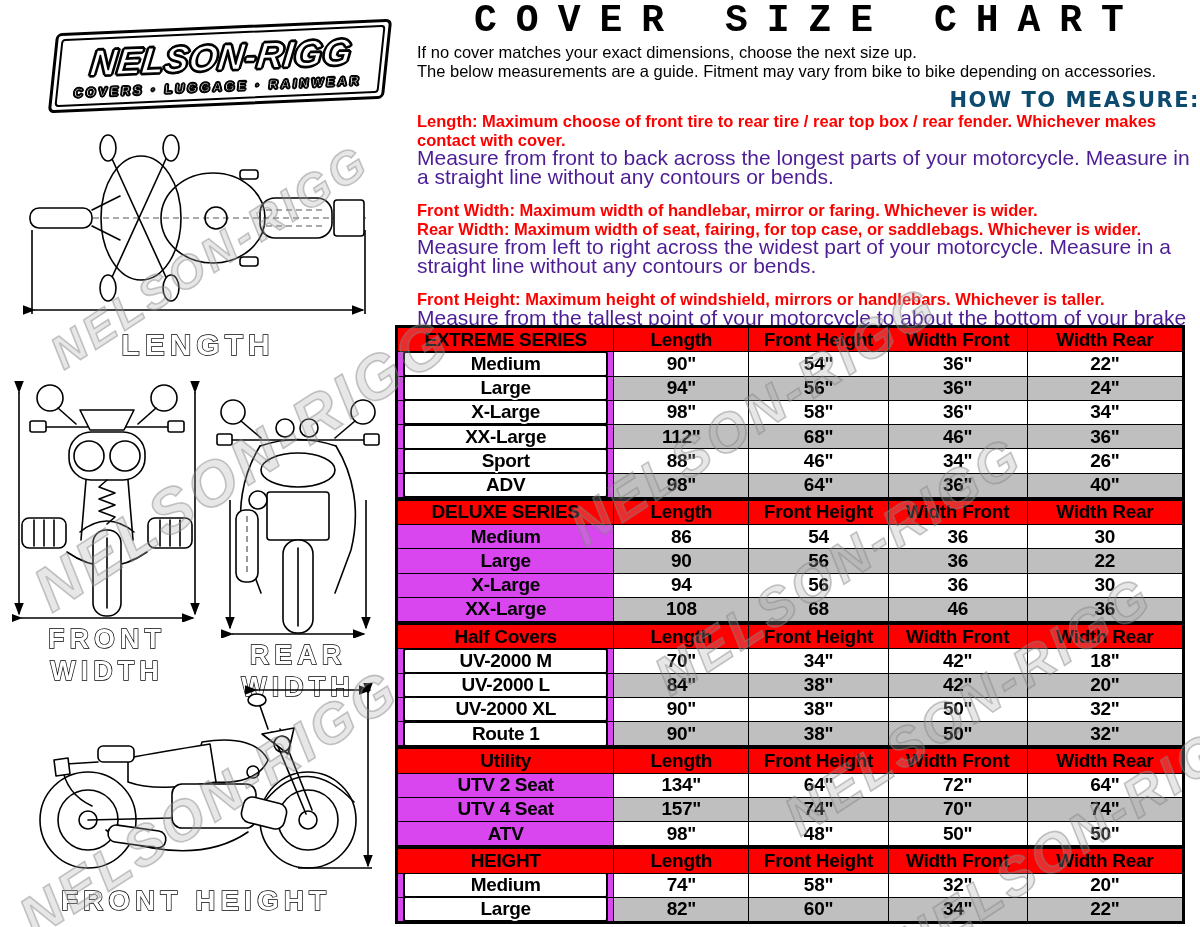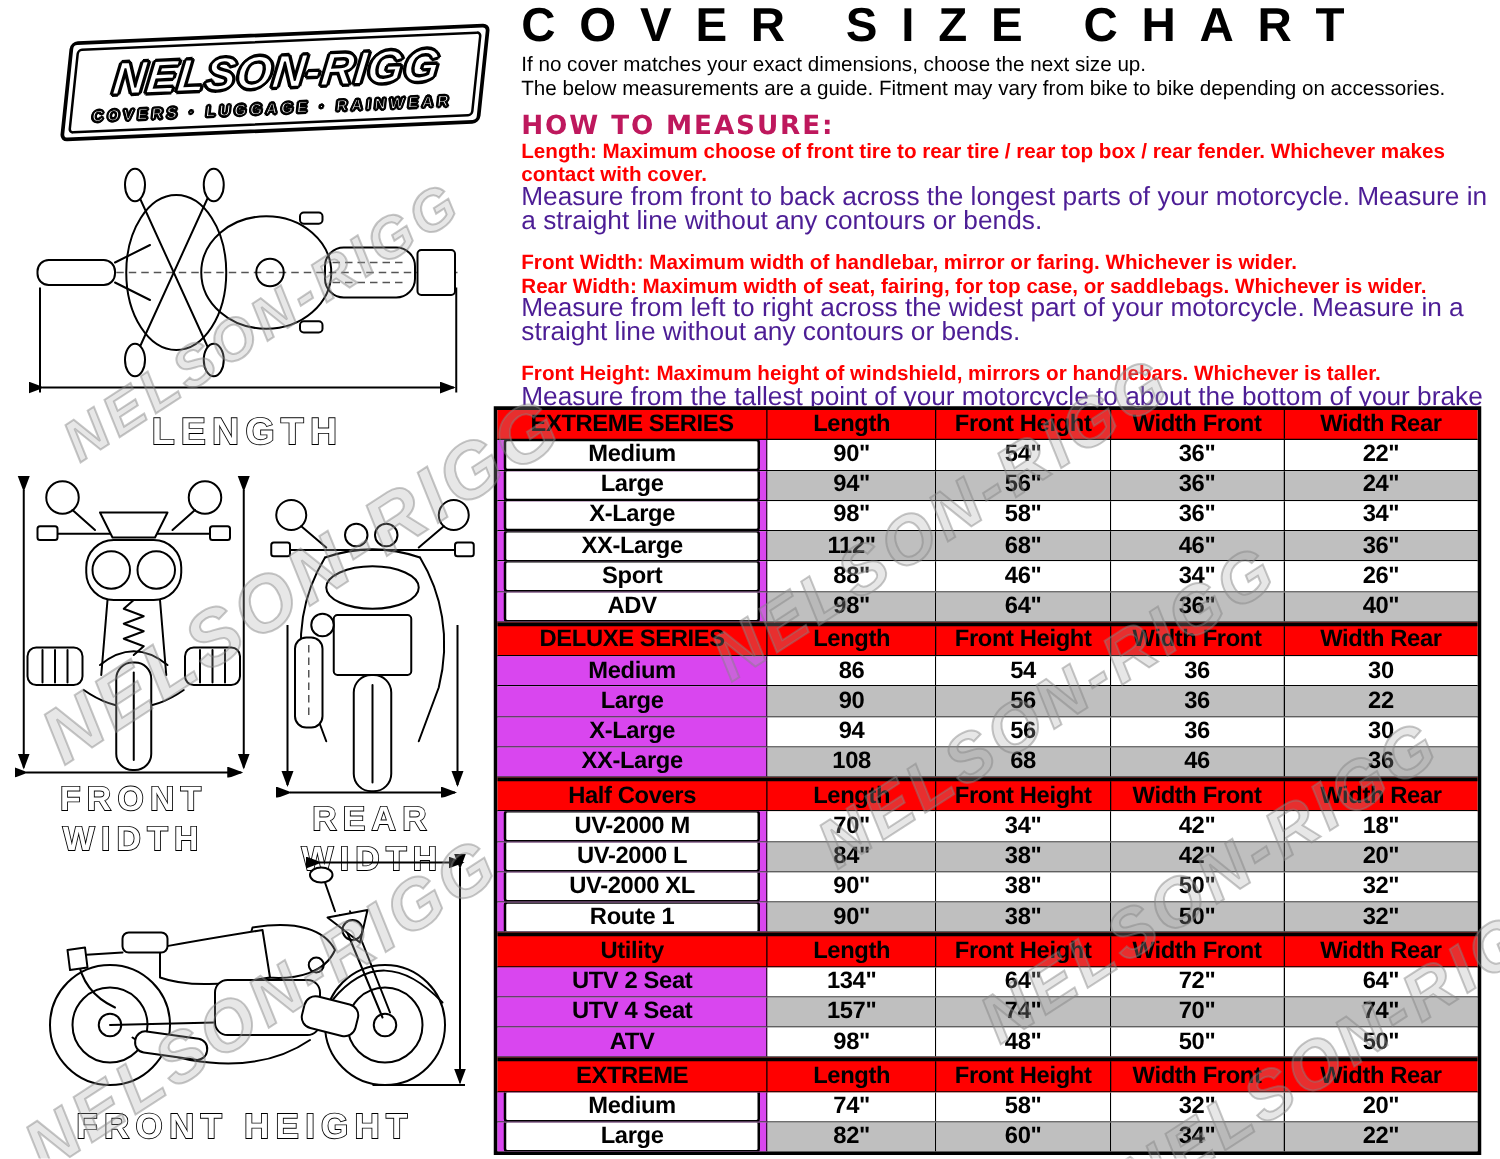--- a/index.html
+++ b/index.html
@@ -13,25 +13,25 @@
   .logo-inner{width:100%;height:100%;border:2px solid #000;border-radius:4px;
         box-sizing:border-box;display:flex;flex-direction:column;align-items:center;justify-content:center;}
   .logo-brand{font-weight:700;font-style:italic;font-size:37px;line-height:1;letter-spacing:0px;
         color:#fff;-webkit-text-stroke:1.5px #000;
         text-shadow:-2px 0 #000,2px 0 #000,0 -2px #000,0 2px #000,-1px -1px #000,1px -1px #000,-1px 1px #000,1px 1px #000;}
   .logo-tag{font-weight:700;font-size:12.5px;letter-spacing:3px;margin-top:4px;color:#fff;-webkit-text-stroke:1px #000;
         text-shadow:-1.5px 0 #000,1.5px 0 #000,0 -1.5px #000,0 1.5px #000,-1px -1px #000,1px -1px #000,-1px 1px #000,1px 1px #000;}
 
   
   #rightcol{position:absolute;left:417px;top:2px;width:783px;}
-  .main-title{font-family:Liberation Sans, sans-serif;font-weight:900;font-size:38px;line-height:38px;
-        letter-spacing:19px;text-align:left;white-space:nowrap;}
+  .main-title{font-family:Liberation Mono, monospace;font-weight:900;font-size:38px;line-height:38px;
+        letter-spacing:19px;text-align:center;white-space:nowrap;}
   .intro{margin-top:3px;font-size:16.5px;line-height:19px;}
-  .howto-head{margin-top:7px;color:#be185d;font-weight:900;font-size:21px;letter-spacing:1.5px;
-        font-family:"DejaVu Sans",sans-serif;}
+  .howto-head{margin-top:7px;color:#0c4a6e;font-weight:900;font-size:21px;letter-spacing:1.5px;
+        font-family:"DejaVu Sans",sans-serif;text-align:right;}
   .grp{margin-top:0;}
   .grp-gap{height:15px;}
   .red-line{color:#f00;font-weight:700;font-size:16.5px;line-height:18.5px;}
   .blk-line{color:#4c1d95;font-size:21px;line-height:18.5px;}
 
   
   .diag{position:absolute;}
   .diag svg{display:block;}
   .dim{stroke:#000;stroke-width:1.6;fill:none;}
   .art{stroke:#000;stroke-width:1.6;fill:none;stroke-linecap:round;stroke-linejoin:round;}
@@ -419,21 +419,21 @@
         <div class="tcell c4 vcell">74"</div>
       </div>
       <div class="trow white">
         <div class="tcell c0 labelcell">ATV</div>
         <div class="tcell c1 vcell">98"</div>
         <div class="tcell c2 vcell">48"</div>
         <div class="tcell c3 vcell">50"</div>
         <div class="tcell c4 vcell">50"</div>
       </div>
       <div class="trow header-row">
-        <div class="tcell c0 hcell">EXTREME</div>
+        <div class="tcell c0 hcell">HEIGHT</div>
         <div class="tcell c1 hcell">Length</div>
         <div class="tcell c2 hcell">Front Height</div>
         <div class="tcell c3 hcell">Width Front</div>
         <div class="tcell c4 hcell">Width Rear</div>
       </div>
       <div class="trow white">
         <div class="tcell c0 labelcell">
           <div class="sticker">Medium</div>
         </div>
         <div class="tcell c1 vcell">74"</div>

